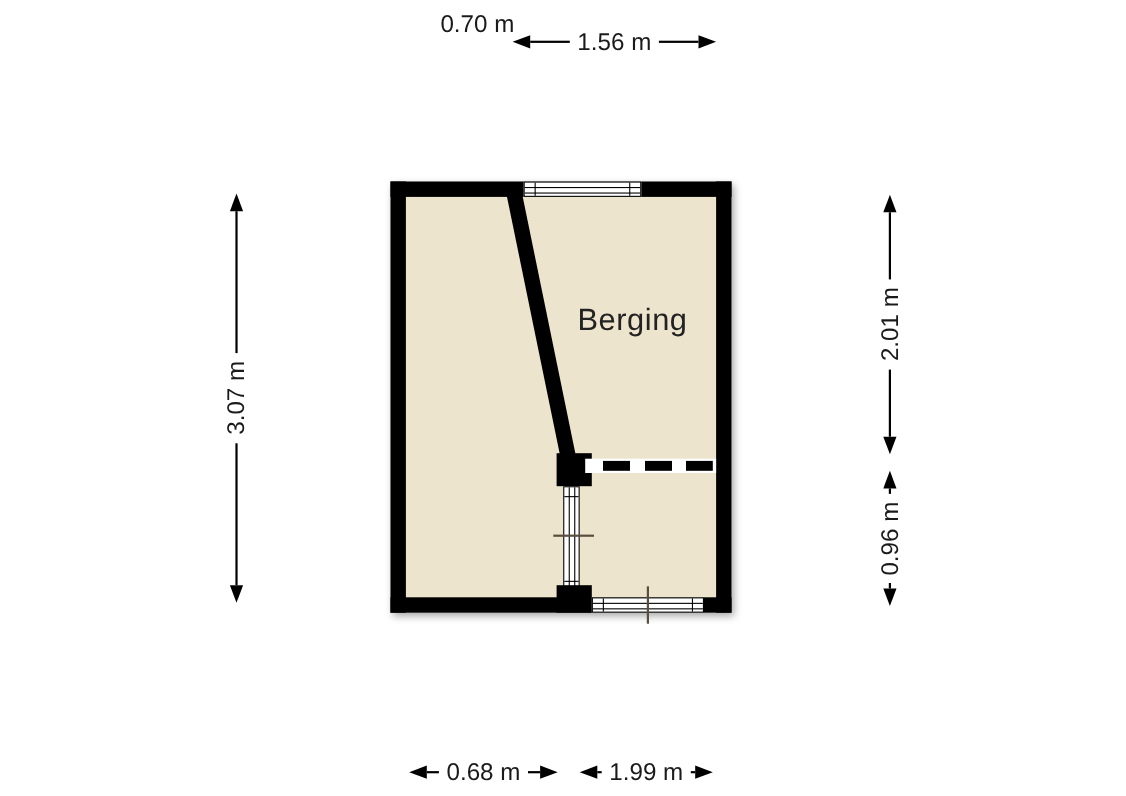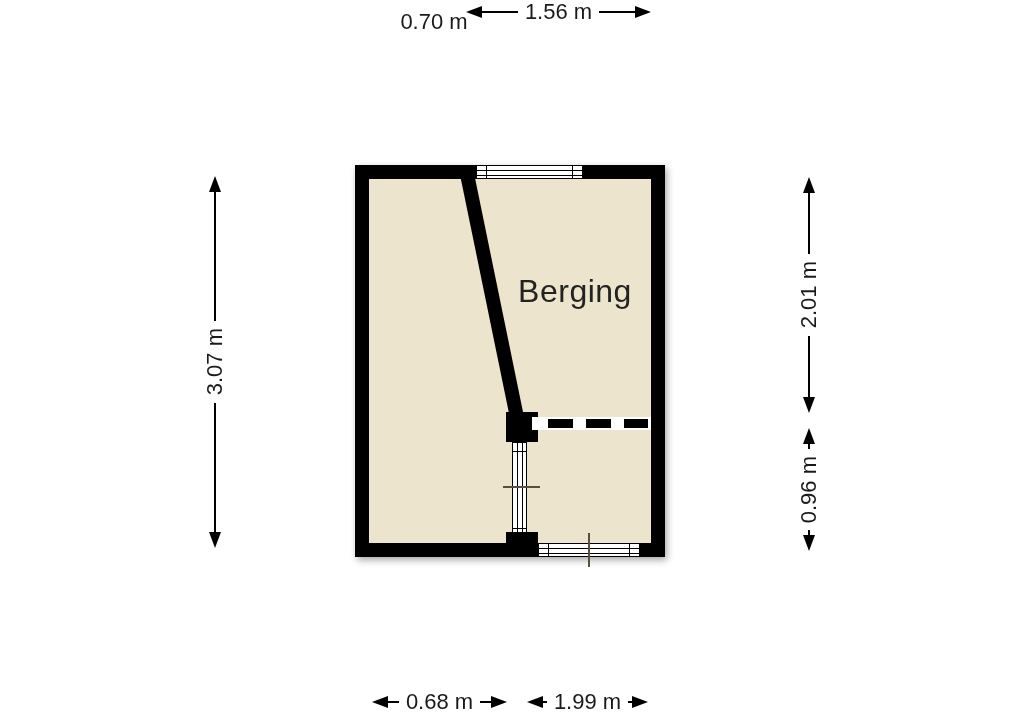--- a/index.html
+++ b/index.html
@@ -91,21 +91,21 @@
   }
 
   .marker { position: absolute; background: var(--color-marker, #5a4e3e); }
   .marker-h { left: 148px; top: 321px; width: 37px; height: 2px; }
   .marker-v { left: 233px; top: 368px; width: 2px; height: 34px; }
 
   .room-label {
     position: absolute;
     left: 220px; top: 126px;
     transform: translate(-50%, -50%);
-    font-size: 32px;
+    font-size: 28px;
     letter-spacing: 0.5px;
     color: #222;
     white-space: nowrap;
   }
 
   
   .dim { position: absolute; display: flex; align-items: center; font-size: 22px; }
   .dim-h { flex-direction: row; height: 24px; }
   .dim-v { flex-direction: column; width: 24px; align-items: center; }
   .dim .line-h { flex: 1 1 auto; height: 2px; background: var(--color-wall, #000); }
@@ -116,21 +116,21 @@
     writing-mode: vertical-rl;
     transform: rotate(180deg);
   }
   .ah { width: 0; height: 0; flex: 0 0 auto; }
   .ah-left  { border-top: 6px solid transparent; border-bottom: 6px solid transparent; border-right: 16px solid var(--color-wall, #000); }
   .ah-right { border-top: 6px solid transparent; border-bottom: 6px solid transparent; border-left: 16px solid var(--color-wall, #000); }
   .ah-up    { border-left: 6px solid transparent; border-right: 6px solid transparent; border-bottom: 16px solid var(--color-wall, #000); }
   .ah-down  { border-left: 6px solid transparent; border-right: 6px solid transparent; border-top: 16px solid var(--color-wall, #000); }
 
   .dim-top-070    { left: 398px; top: 10px; width: 72px; justify-content: center; text-align: right; }
-  .dim-top-156    { left: 466px; top: 0; width: 185px; }
+  .dim-top-156    { left: 466px; top: 26px; width: 185px; }
   .dim-left-307   { left: 203px; top: 176px; height: 372px; }
   .dim-right-201  { left: 797px; top: 177px; height: 236px; }
   .dim-right-096  { left: 797px; top: 428px; height: 123px; }
   .dim-bottom-120 { left: 372px; top: 690px; width: 135px; }
   .dim-bottom-106 { left: 527px; top: 690px; width: 121px; }
 </style>
 </head>
 <body>
 
 <div class="floorplan">

